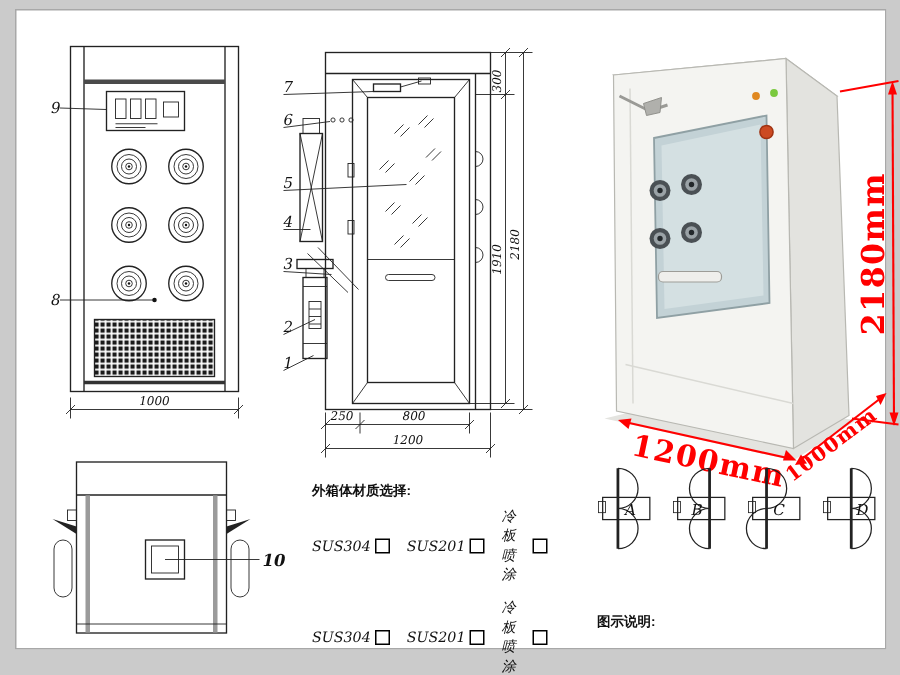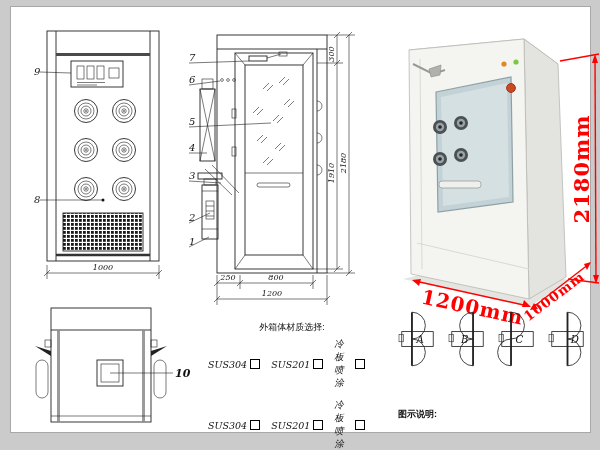--- a/index.html
+++ b/index.html
@@ -11,21 +11,21 @@
   .ln{stroke:#222;fill:none;stroke-width:0.9;}
   .thin{stroke:#222;fill:none;stroke-width:0.6;}
   .thick{stroke:#333;fill:none;stroke-width:2.4;}
   .callout{font:italic 10px "DejaVu Serif",serif;fill:#111;}
   .dimtext{font:italic 8px "DejaVu Serif",serif;fill:#111;text-anchor:middle;}
   .red-dim{fill:#ff0000;font-family:"DejaVu Serif",serif;font-weight:bold;letter-spacing:1px;}
   .redln{stroke:#ff0000;stroke-width:1.4;fill:none;}
   .redfill{fill:#ff0000;stroke:none;}
   
   .mat-block{position:absolute;left:197px;top:314px;width:168px;color:#111;}
-  .mat-title{font-size:9px;font-weight:normal;margin:0 0 4px 0;text-align:center;}
+  .mat-title{font-size:9px;font-weight:bold;margin:0 0 4px 0;}
   .mat-row{display:flex;align-items:center;margin:0 0 9px 0;
            font:italic 9.5px "DejaVu Serif",serif;}
   .cbx{width:8px;height:8px;border:1.3px solid #000;display:inline-block;
        margin-left:3px;margin-right:11px;flex:0 0 auto;background:#fff;}
   
   .doors{position:absolute;left:388px;top:301px;display:flex;gap:13px;}
   .door-ic{position:relative;width:37px;height:62px;}
   .door-letter{font:italic 11px "DejaVu Serif",serif;fill:#111;text-anchor:middle;}
   
   .legend{position:absolute;left:387px;top:374px;width:200px;color:#111;

